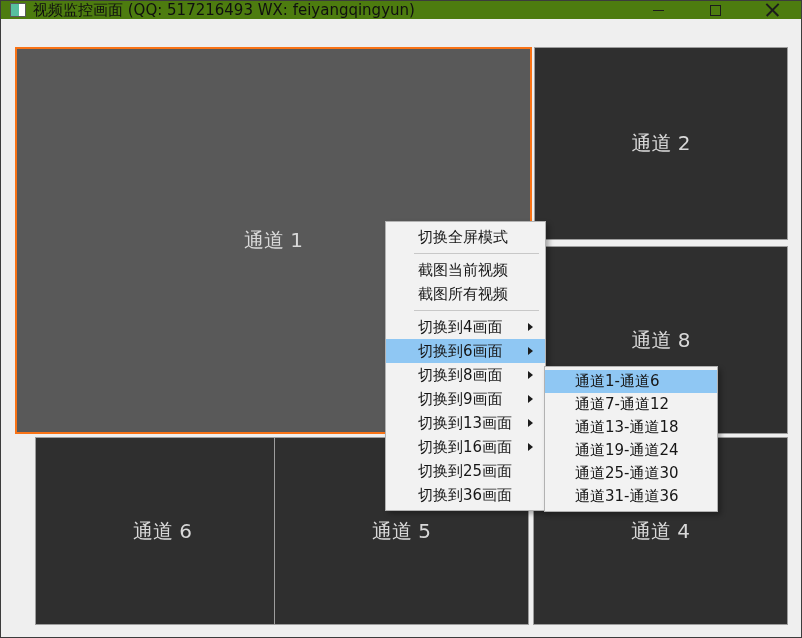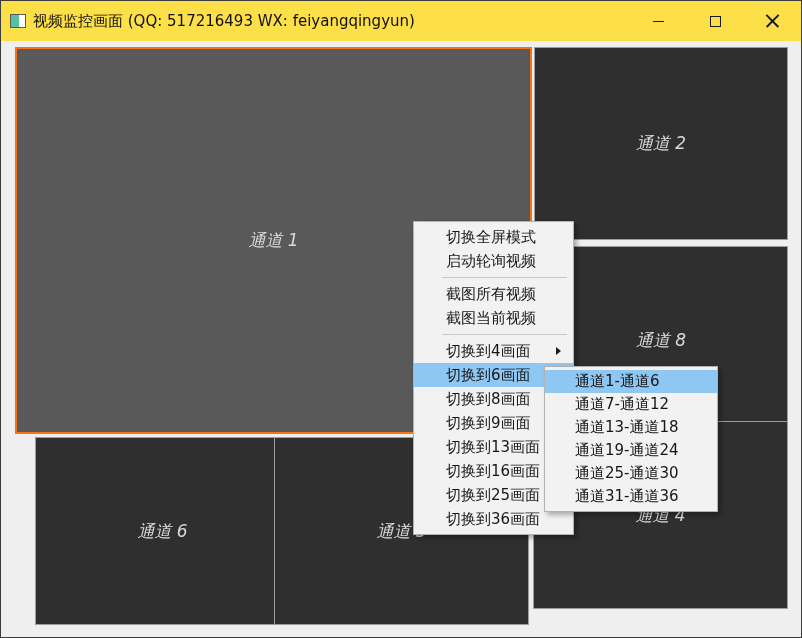--- a/index.html
+++ b/index.html
@@ -9,22 +9,22 @@
     position: relative;
     background: #efefef;
   }
   .window {
     position: absolute; inset: 0;
     border: 1px solid #3c3c3c;
     background: #efefef;
   }
   
   .titlebar {
-    position: absolute; top: 0; left: 0; right: 0; height: 40px;
-    background: #fde047;
+    position: absolute; top: 0; left: 0; right: 0; height: 18px;
+    background: #4d7c0f;
     display: flex; align-items: center; justify-content: space-between;
   }
   .app-icon {
     width: 16px; height: 14px; margin-left: 9px;
     border: 1px solid #5a5a5a;
     background: linear-gradient(to right, #57c0a0 0 55%, #ffffff 55%);
     flex: 0 0 auto;
   }
   .title-text {
     margin-left: 7px; font-size: 15px; color: #101010; white-space: nowrap;
@@ -45,41 +45,41 @@
   .ic-close i { transform: rotate(45deg); }
   .ic-close b { transform: rotate(-45deg); }
   
   .panel {
     position: absolute;
     background: #2f2f2f;
     border: 1px solid #9d9d9d;
     display: flex; align-items: center; justify-content: center;
   }
   .panel .label {
-    color: #d9d9d9; font-size: 17px; white-space: pre; font-style: italic;
+    color: #d9d9d9; font-size: 20px; white-space: pre;
   }
   .panel.selected {
     background: #595959;
     border: 2px solid #f97316;
   }
   .ch1 { left: 14px;  top: 46px;  width: 517px; height: 387px; }
   .ch2 { left: 533px; top: 46px;  width: 254px; height: 193px; }
   .ch3 { left: 533px; top: 245px; width: 254px; height: 188px; }
   .ch6 { left: 14px;  top: 436px; width: 255px; height: 188px; margin-left: 20px; }
   .ch5 { left: 273px; top: 436px; width: 255px; height: 188px; }
-  .ch4 { left: 532px; top: 420px; width: 255px; height: 188px; }
+  .ch4 { left: 532px; top: 436px; width: 255px; height: 188px; }
   
   .menu {
     position: absolute;
     background: #f2f2f2;
     border: 1px solid #b2b2b2;
     box-shadow: 3px 3px 5px rgba(0,0,0,0.30);
     padding: 3px 0;
   }
-  .main-menu { left: 384px; top: 220px; width: 161px; z-index: 10; margin-left: 28px; }
+  .main-menu { left: 384px; top: 220px; width: 161px; z-index: 10; }
   .sub-menu  { left: 543px; top: 365px; width: 174px; z-index: 11; }
   .menu-item {
     position: relative;
     height: 24px; line-height: 24px;
     padding-left: 32px;
     font-size: 15px; color: #161616;
     white-space: nowrap;
     cursor: default;
   }
   .sub-menu .menu-item { height: 23px; line-height: 23px; padding-left: 30px; }
@@ -134,24 +134,23 @@
   </div>
   <div class="panel ch5">
     <span class="label">通道 5</span>
   </div>
   <div class="panel ch4">
     <span class="label">通道 4</span>
   </div>
 
   <div class="menu main-menu">
     <div class="menu-item">切换全屏模式</div>
-    <div class="menu-item">启动轮询视频</div>
     <div class="menu-sep"></div>
+    <div class="menu-item">截图当前视频</div>
     <div class="menu-item">截图所有视频</div>
-    <div class="menu-item">截图当前视频</div>
     <div class="menu-sep"></div>
     <div class="menu-item">
       <span>切换到4画面</span>
       <span class="arrow"></span>
     </div>
     <div class="menu-item highlighted">
       <span>切换到6画面</span>
       <span class="arrow"></span>
     </div>
     <div class="menu-item">

